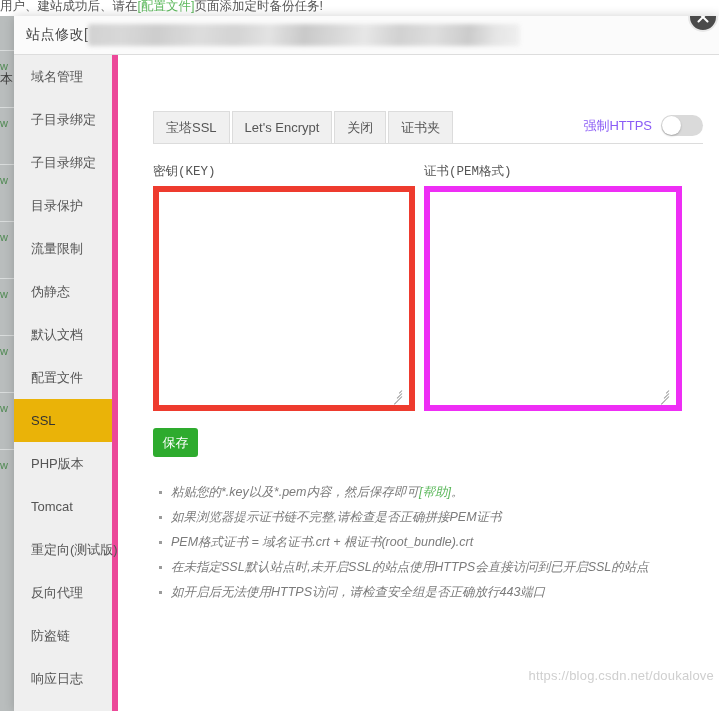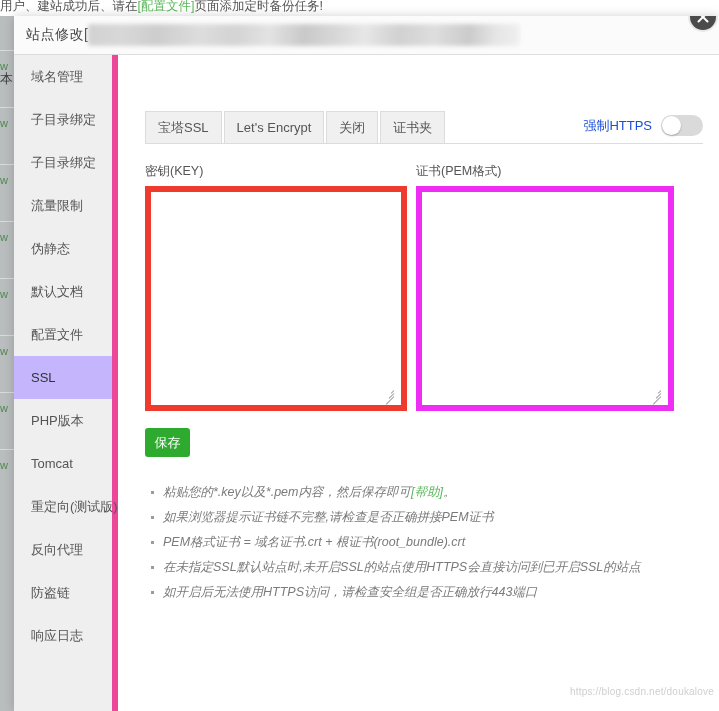--- a/index.html
+++ b/index.html
@@ -150,27 +150,27 @@
     height: 43px;
     line-height: 43px;
     padding-left: 17px;
     font-size: 13px;
     color: #555;
     cursor: pointer;
     box-sizing: border-box;
     white-space: nowrap;
   }
   .side-item.active {
-    background: #c4b5fd;
+    background: #eab308;
     color: #333;
   }
 
   #content {
     position: absolute;
-    left: 107px;
+    left: 115px;
     top: 0;
     right: 0;
     height: 656px;
     background: #fff;
     padding-left: 8px;
   }
 
   
   #tabstrip {
     position: absolute;
@@ -217,21 +217,21 @@
 
   #https-wrap {
     position: absolute;
     right: 0;
     top: 4px;
     display: flex;
     align-items: center;
   }
   #https-label {
     font-size: 13px;
-    color: #1d4ed8;
+    color: #8b5cf6;
     margin-right: 9px;
     white-space: nowrap;
   }
   #https-toggle {
     width: 42px;
     height: 21px;
     border-radius: 11px;
     background: #dadada;
     position: relative;
     cursor: pointer;
@@ -246,20 +246,21 @@
     background: #fff;
     box-shadow: 0 1px 2px rgba(0,0,0,.25);
   }
 
   
   .field-label {
     position: absolute;
     font-size: 12.5px;
     color: #555;
     white-space: nowrap;
+    font-family: Liberation Mono, monospace;
   }
   #key-label  { left: 24px;  top: 108px; }
   #pem-label  { left: 295px; top: 108px; }
 
   
   .ta-box {
     position: absolute;
     box-sizing: border-box;
     background: #fff;
     overflow: hidden;
@@ -356,22 +357,22 @@
   }
   #hints a, .hint-link {
     color: #5cb85c;
     text-decoration: none;
   }
 
   
   #watermark {
     position: absolute;
     right: 5px;
-    bottom: 14px;
-    font-size: 10px;
+    bottom: 28px;
+    font-size: 13px;
     color: #cfcfcf;
     letter-spacing: .2px;
     white-space: nowrap;
   }
 </style>
 </head>
 <body>
 
 <div id="bg-page">
   <div id="bg-notice">
@@ -405,20 +406,21 @@
     <div id="modal-title">站点修改[</div>
     <div id="title-redaction"></div>
   </div>
 
   <div id="modal-body">
 
     <div id="sidebar">
       <div class="side-item">域名管理</div>
       <div class="side-item">子目录绑定</div>
       <div class="side-item">子目录绑定</div>
+      <div class="side-item">目录保护</div>
       <div class="side-item">流量限制</div>
       <div class="side-item">伪静态</div>
       <div class="side-item">默认文档</div>
       <div class="side-item">配置文件</div>
       <div class="side-item active">SSL</div>
       <div class="side-item">PHP版本</div>
       <div class="side-item">Tomcat</div>
       <div class="side-item">重定向(测试版)</div>
       <div class="side-item">反向代理</div>
       <div class="side-item">防盗链</div>

